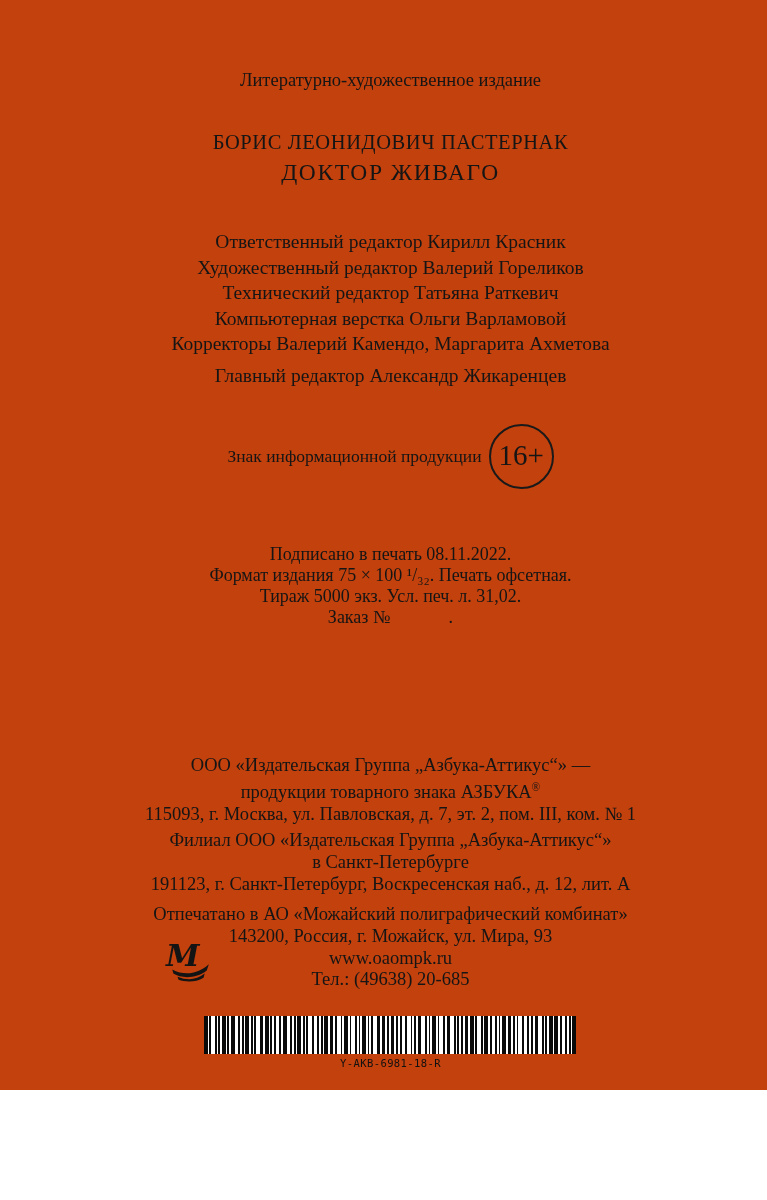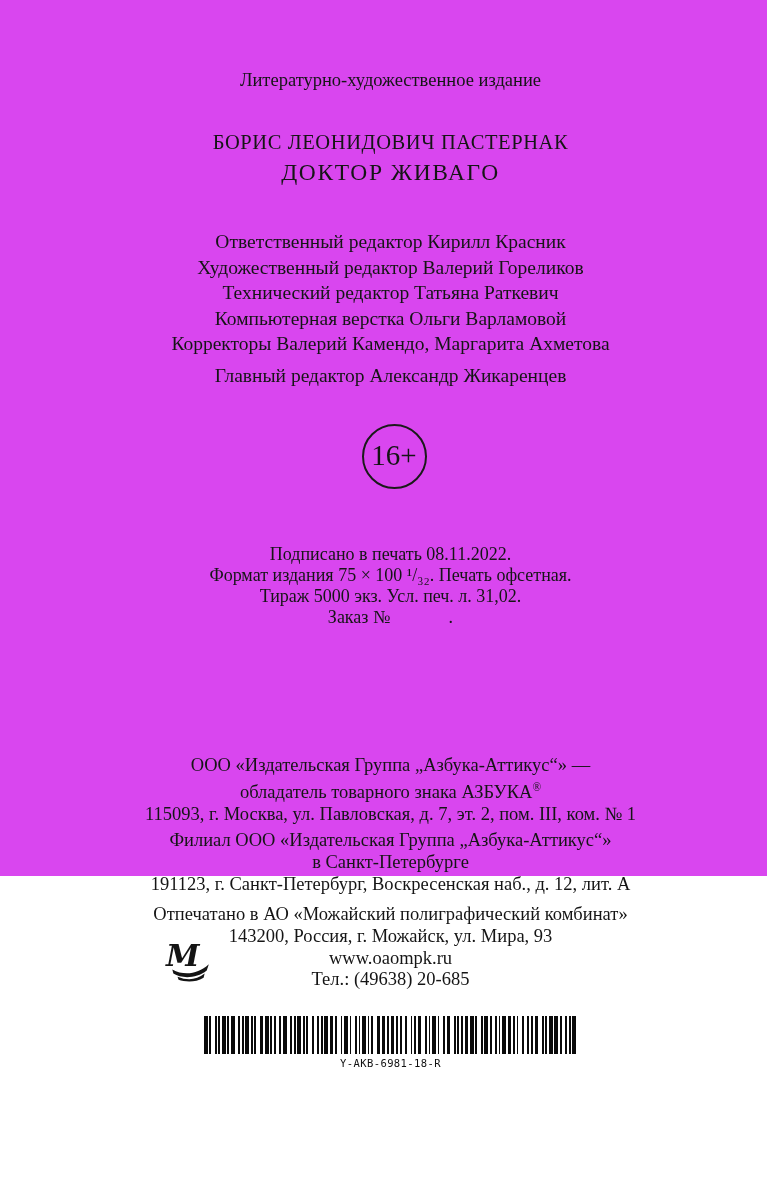--- a/index.html
+++ b/index.html
@@ -1,20 +1,20 @@
 <!DOCTYPE html>
 <html lang="ru"><head>
 <meta charset="utf-8">
 <title>Колофон</title>
 <style>
   * { margin:0; padding:0; box-sizing:border-box; }
   html,body { width:767px; height:1200px; background:#ffffff; overflow:hidden; }
   body { font-family:"Liberation Serif","DejaVu Serif",serif; color:#151515; }
 
-  .page { position:relative; width:767px; height:876px; background:#d946ef; }
+  .page { position:relative; width:767px; height:1090px; background:#c2410c; }
   .col  { position:absolute; inset:0; transform:translateX(7px); }
 
   .block { position:absolute; left:0; right:0; text-align:center; }
 
   .edition-note { top:70px;  font-size:18.5px; }
   .author       { top:131px; font-size:20.5px; letter-spacing:.6px; }
   .title        { top:159px; font-size:23.5px; letter-spacing:1.6px; }
 
   .staff        { top:229px; font-size:19.5px; line-height:25.5px; }
   .chief        { top:365px; font-size:19.5px; }
@@ -58,34 +58,35 @@
       <div>Ответственный редактор Кирилл Красник</div>
       <div>Художественный редактор Валерий Гореликов</div>
       <div>Технический редактор Татьяна Раткевич</div>
       <div>Компьютерная верстка Ольги Варламовой</div>
       <div>Корректоры Валерий Камендо, Маргарита Ахметова</div>
     </div>
     <div class="block chief">Главный редактор Александр Жикаренцев</div>
 
     <div class="age">
       <div class="age-text">
+        <div>Знак информационной продукции</div>
       </div>
       <div class="badge">16+</div>
     </div>
 
     <div class="block print-info">
       <div>Подписано в печать 08.11.2022.</div>
       <div>Формат издания 75 × 100 ¹/₃₂. Печать офсетная.</div>
       <div>Тираж 5000 экз. Усл. печ. л. 31,02.</div>
       <div>Заказ №             .</div>
     </div>
 
     <div class="block publisher">
       <div>ООО «Издательская Группа „Азбука-Аттикус“» —</div>
-      <div><span>обладатель товарного знака АЗБУКА</span><sup>®</sup></div>
+      <div><span>продукции товарного знака АЗБУКА</span><sup>®</sup></div>
       <div>115093, г. Москва, ул. Павловская, д. 7, эт. 2, пом. III, ком. № 1</div>
     </div>
 
     <div class="block branch">
       <div>Филиал ООО «Издательская Группа „Азбука-Аттикус“»</div>
       <div>в Санкт-Петербурге</div>
       <div>191123, г. Санкт-Петербург, Воскресенская наб., д. 12, лит. А</div>
     </div>
 
     <div class="block printing">

